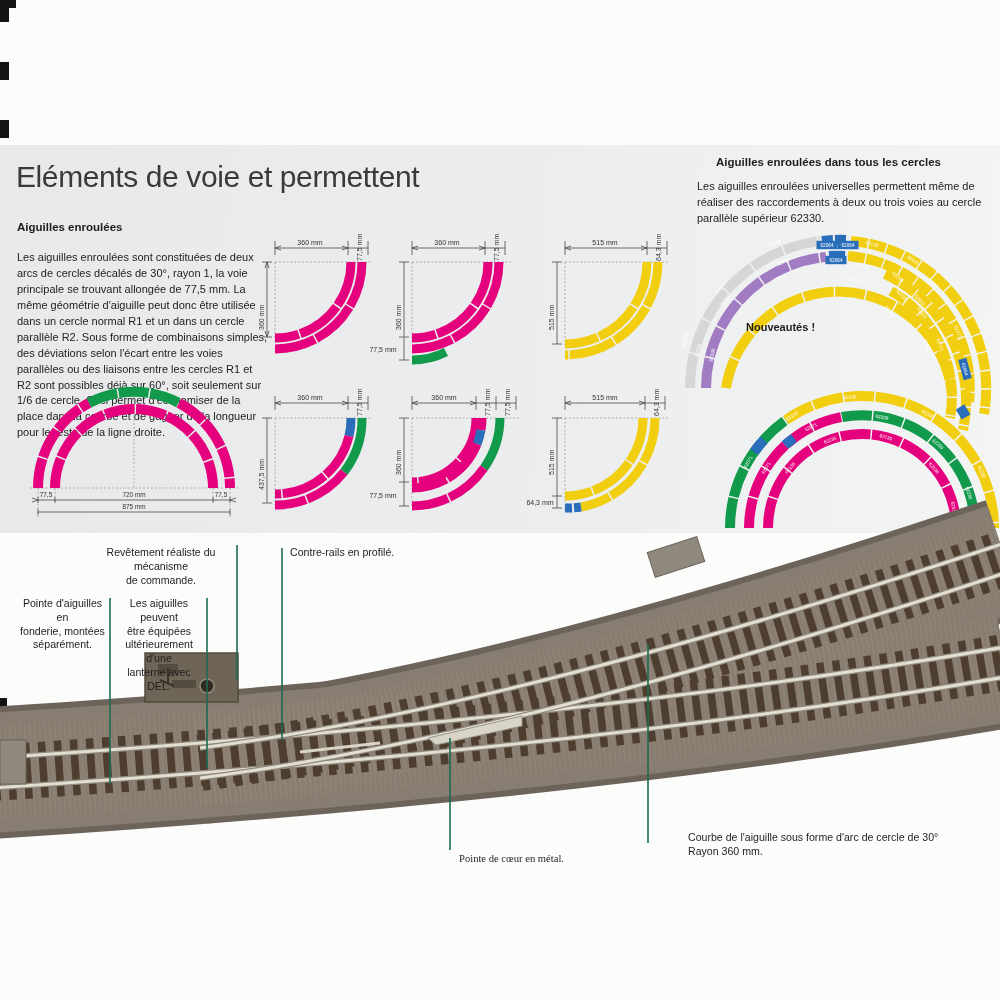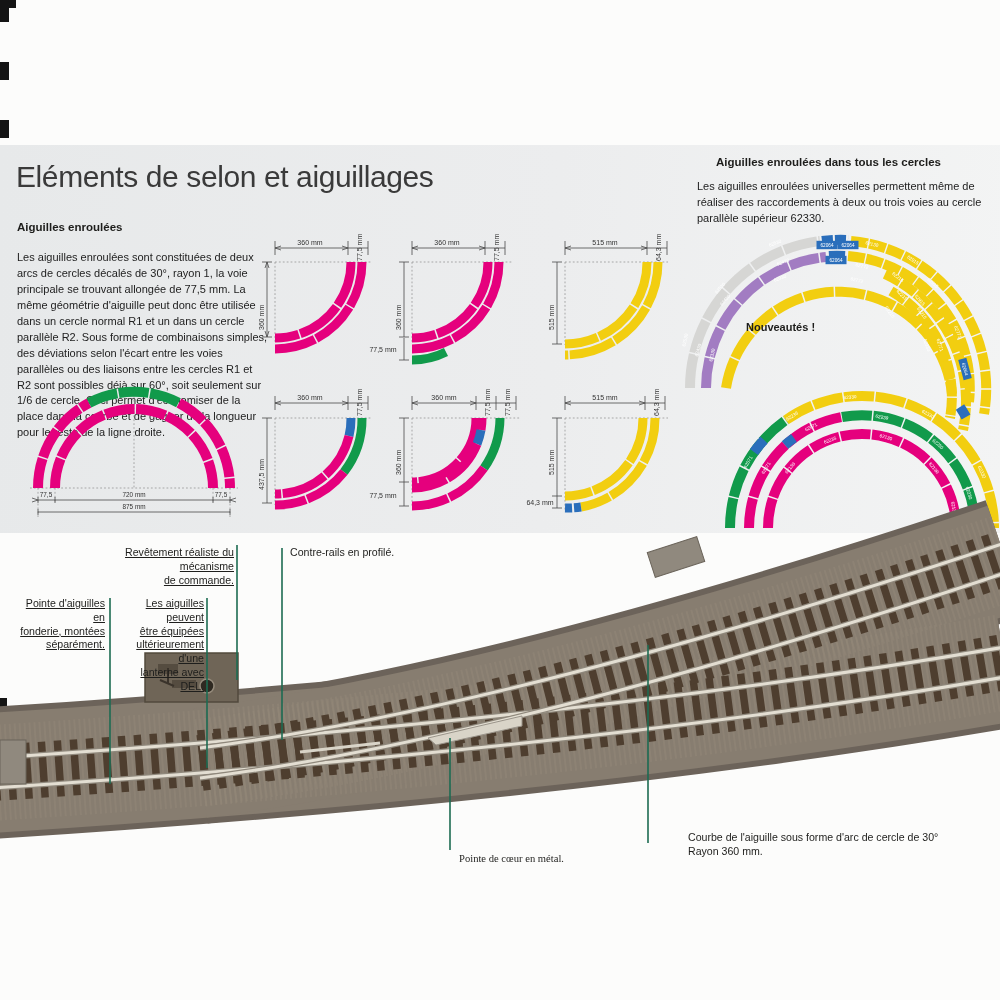--- a/index.html
+++ b/index.html
@@ -10,21 +10,21 @@
          background:linear-gradient(93deg,#e7e9ea 0%,#ecedee 55%,#f3f4f4 100%);}
   .page-title{position:absolute;left:16px;top:160px;font-size:30px;color:#3a3a3a;
               letter-spacing:-.4px;}
   .h-small{position:absolute;font-size:11.5px;font-weight:bold;color:#1d1d1b;}
   .para{position:absolute;font-size:11px;line-height:1.45;color:#222;}
   .panel-svg{position:absolute;left:0;top:145px;}
   .note{position:absolute;left:746px;top:320px;width:238px;font-size:11px;
         font-weight:bold;color:#1d1d1b;line-height:1.3;z-index:4;}
   .photo-svg{position:absolute;left:0;top:540px;z-index:1;}
   .cap{position:absolute;font-size:10.6px;line-height:1.3;color:#1e1e1c;z-index:3;}
-  .cap.r{text-align:right;text-decoration:underline;}
+  .cap.r{text-align:center;}
   
   svg{overflow:visible;}
   svg text{font-family:"Liberation Sans", sans-serif;}
   .g{stroke:#8a8a8a;stroke-width:.7;stroke-dasharray:1.8 2.1;fill:none;}
   .dl{stroke:#4a4a4a;stroke-width:.8;fill:none;}
   .dt{font-size:7px;fill:#333;text-anchor:middle;}
   .st{font-size:6.4px;fill:#333;text-anchor:middle;}
   .arc{fill:none;stroke-linecap:butt;}
   .pk{stroke:#e5007d;}
   .gn{stroke:#119a4b;}
@@ -46,21 +46,21 @@
 <div class="mark" style="left:0;top:0;width:16px;height:8px;"></div>
 <div class="mark" style="left:0;top:6px;width:9px;height:16px;"></div>
 <div class="mark" style="left:0;top:62px;width:9px;height:18px;"></div>
 <div class="mark" style="left:0;top:120px;width:9px;height:18px;"></div>
 <div class="mark" style="left:0;top:698px;width:7px;height:16px;"></div>
 <div class="mark" style="left:0;top:735px;width:7px;height:24px;"></div>
 <div class="mark" style="left:0;top:784px;width:7px;height:16px;"></div>
 
 <div class="panel"></div>
 
-<div class="page-title">Eléments de selon et aiguillages</div>
+<div class="page-title">Eléments de voie et permettent</div>
 <div class="h-small" style="left:17px;top:221px;">Aiguilles enroulées</div>
 <div class="para" style="left:17px;top:250px;width:252px;">Les aiguilles enroulées sont constituées de deux arcs de cercles décalés de 30°, rayon 1, la voie principale se trouvant allongée de 77,5 mm. La même géométrie d'aiguille peut donc être utilisée dans un cercle normal R1 et un dans un cercle parallèle R2. Sous forme de combinaisons simples, des déviations selon l'écart entre les voies parallèles ou des liaisons entre les cercles R1 et R2 sont possibles déjà sur 60°, soit seulement sur 1/6 de cercle. Ceci permet d'économiser de la place dans la courbe et de gagner de la longueur pour le reste de la ligne droite.</div>
 
 <div class="h-small" style="left:697px;top:156px;margin-left:19px;">Aiguilles enroulées dans tous les cercles</div>
 <div class="para" style="left:697px;top:179px;width:292px;">Les aiguilles enroulées universelles permettent même de réaliser des raccordements à deux ou trois voies au cercle parallèle supérieur 62330.</div>
 
 <div class="note">
   <span>Nouveautés !</span><br>
 </div>
 

